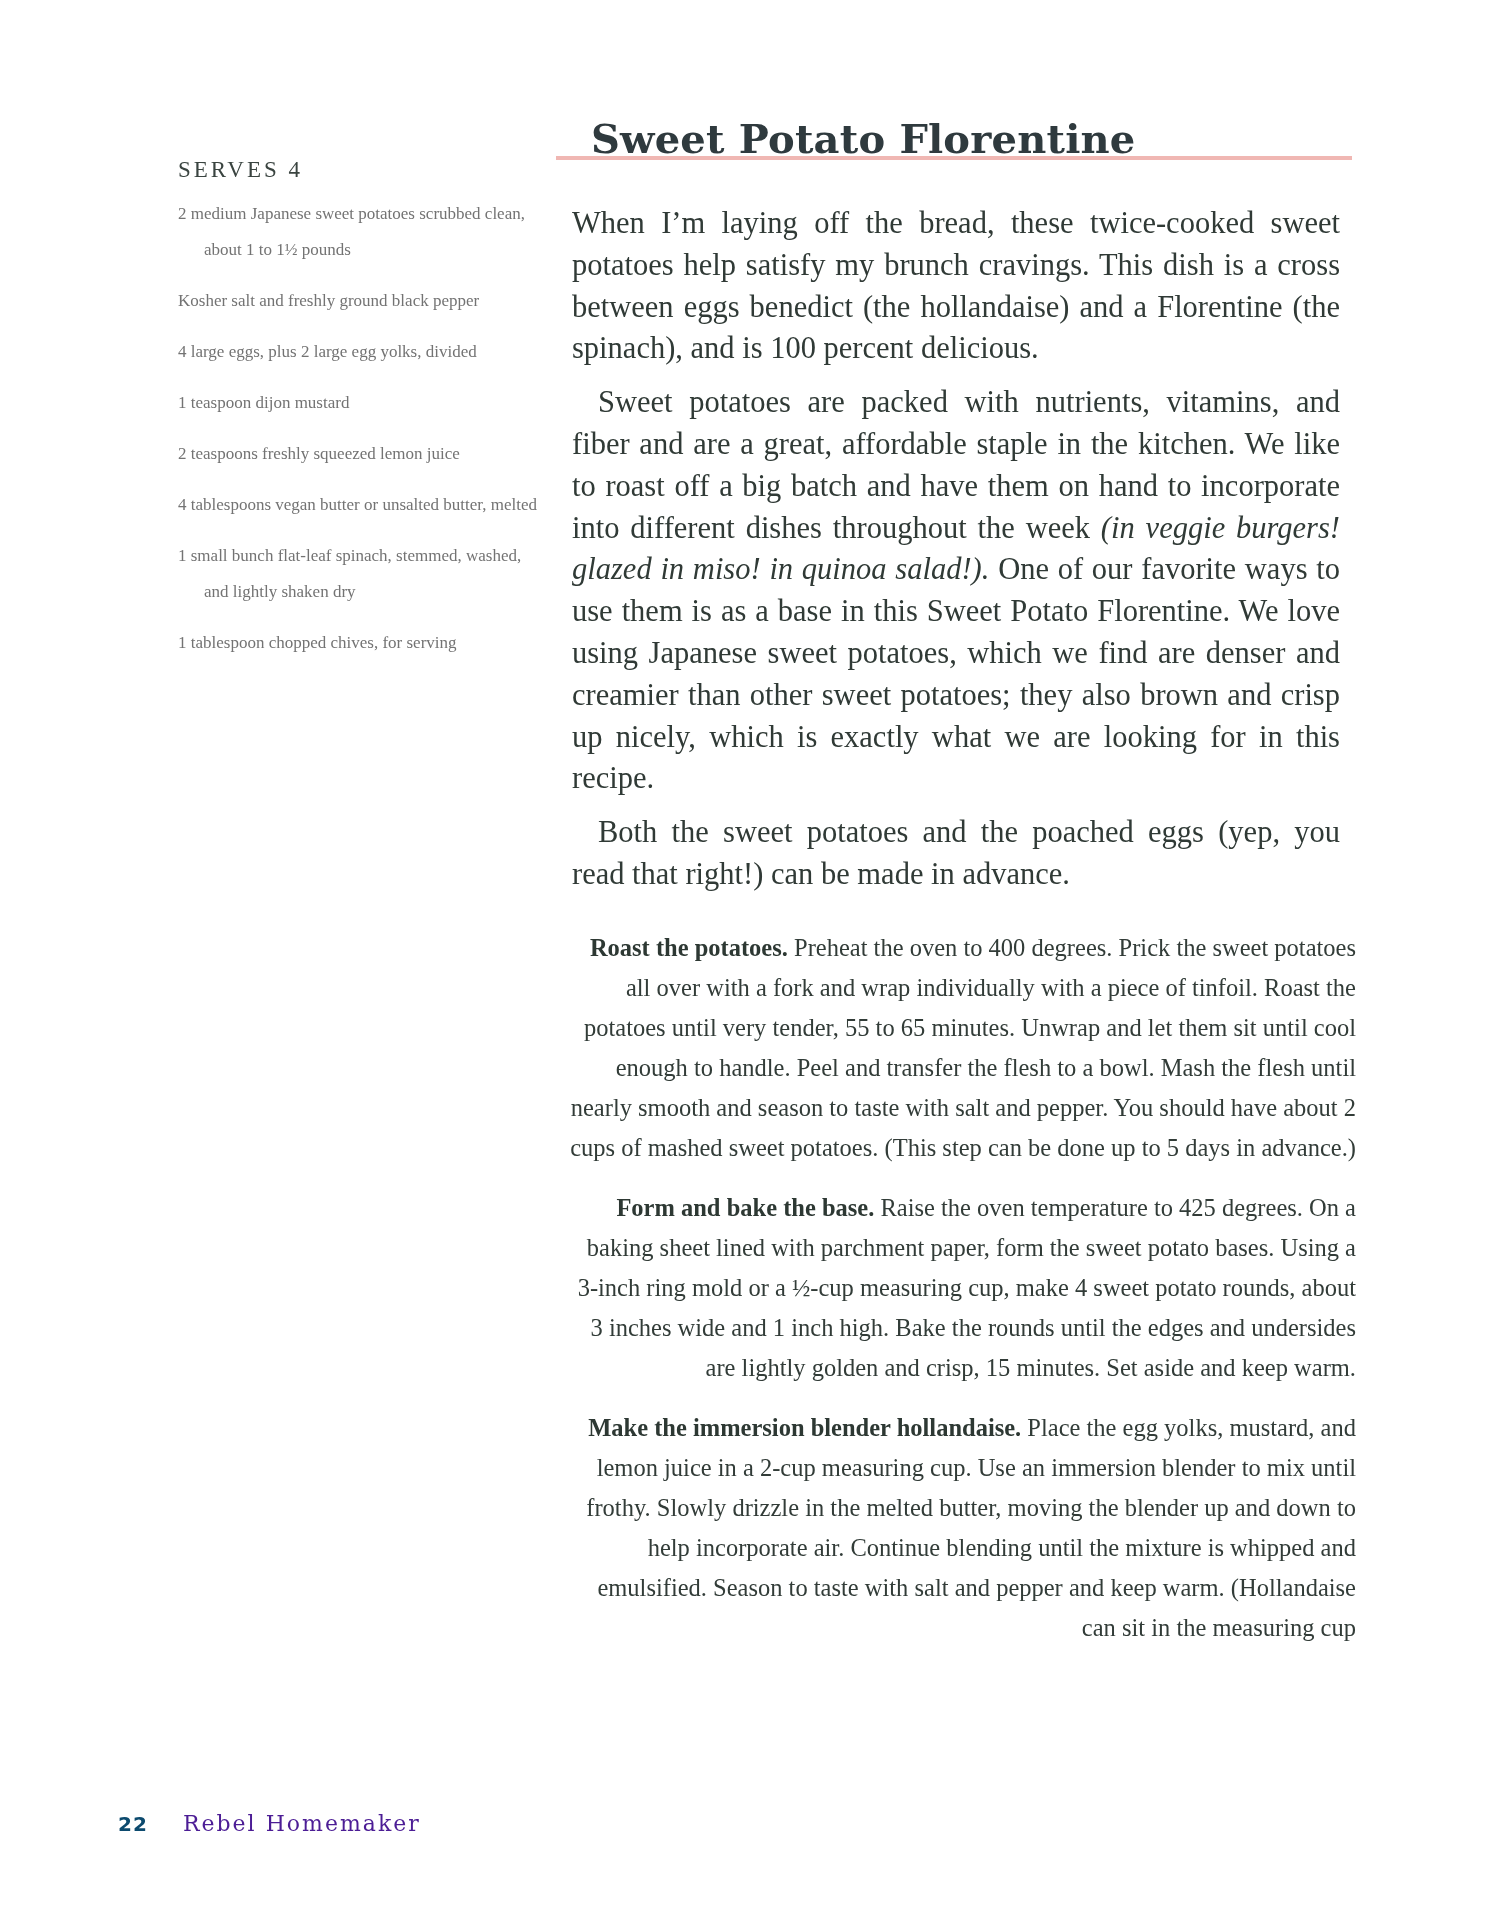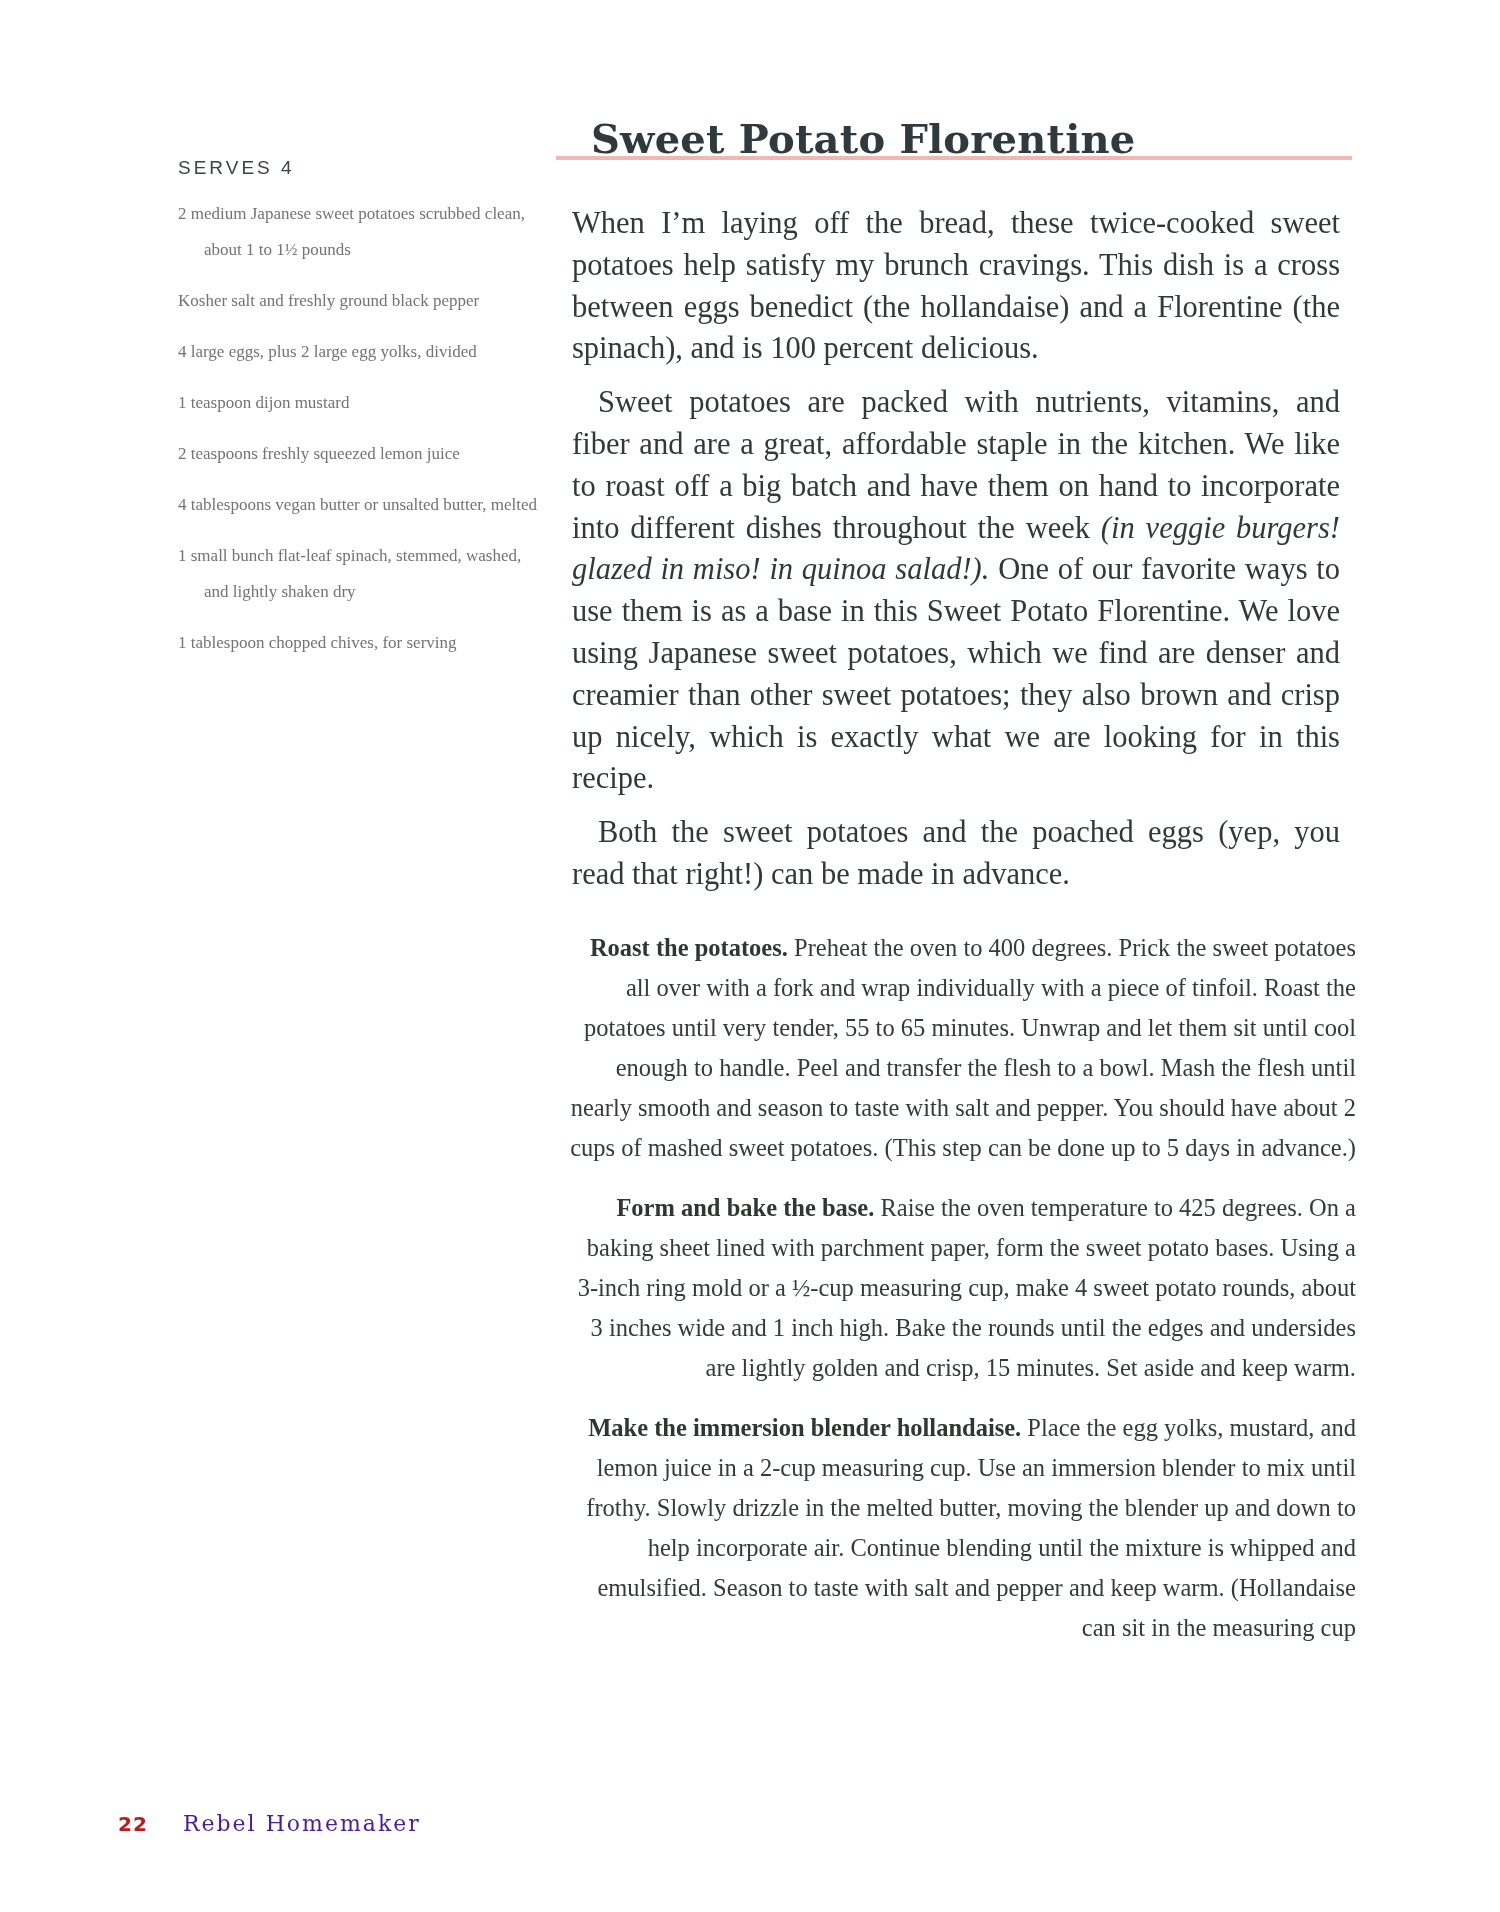--- a/index.html
+++ b/index.html
@@ -11,21 +11,21 @@
     position: absolute; left: 591px; top: 88px;
     font-family: "DejaVu Serif", serif; font-weight: bold; font-size: 40px;
     color: #2f3a3e; letter-spacing: 0.2px; white-space: nowrap;
   }
   .title-rule {
     position: absolute; left: 556px; top: 156px; width: 796px; height: 4px;
     background: #f0b7b3;
   }
   .serves {
     position: absolute; left: 178px; top: 157px;
-    font-family: Liberation Sans, sans-serif; font-size: 19px; letter-spacing: 3px; color: #3a4440;
+    font-family: Liberation Serif, serif; font-size: 23px; letter-spacing: 3px; color: #3a4440;
   }
   .ingredients { position: absolute; left: 178px; top: 196px; width: 360px; margin: 0; padding: 0; list-style: none; }
   .ingredients li {
     font-family: "Liberation Serif", serif; font-weight: normal; font-size: 17px; line-height: 36px;
     color: #737373; padding-left: 26px; text-indent: -26px; margin-bottom: 15px;
   }
   .intro { position: absolute; left: 560px; top: 191px; width: 792px; }
   .intro p {
     margin: 12px; font-family: "Liberation Serif", serif; font-size: 30.5px; line-height: 41.8px;
     color: #303a36; text-align: justify; hyphens: manual;
@@ -33,21 +33,21 @@
   .intro p + p { text-indent: 26px; }
   .intro em { font-style: italic; }
   .steps { position: absolute; left: 564px; top: 928px; width: 792px; }
   .steps p {
     margin: 0 0 20px 0; font-family: "Liberation Serif", serif; font-size: 24.5px; line-height: 40px;
     color: #323c38;
     text-align: right;
   }
   .steps .lead { font-weight: bold; color: #2d3833; }
   .footer { position: absolute; left: 118px; top: 1811px; white-space: nowrap; }
-  .page-num { font-family: "DejaVu Sans", sans-serif; font-weight: bold; font-size: 20px; color: #b91c1c; letter-spacing: 1px; }
+  .page-num { font-family: "DejaVu Sans", sans-serif; font-weight: bold; font-size: 20px; color: #0c4a6e; letter-spacing: 1px; }
   .book-name { font-family: "DejaVu Serif", serif; font-size: 22px; color: #4c1d95; letter-spacing: 2px; margin-left: 30px; }
 </style>
 </head>
 <body>
 
 <h1 class="page-title">Sweet Potato Florentine</h1>
 <div class="title-rule"></div>
 
 <div class="serves">SERVES 4</div>
 

